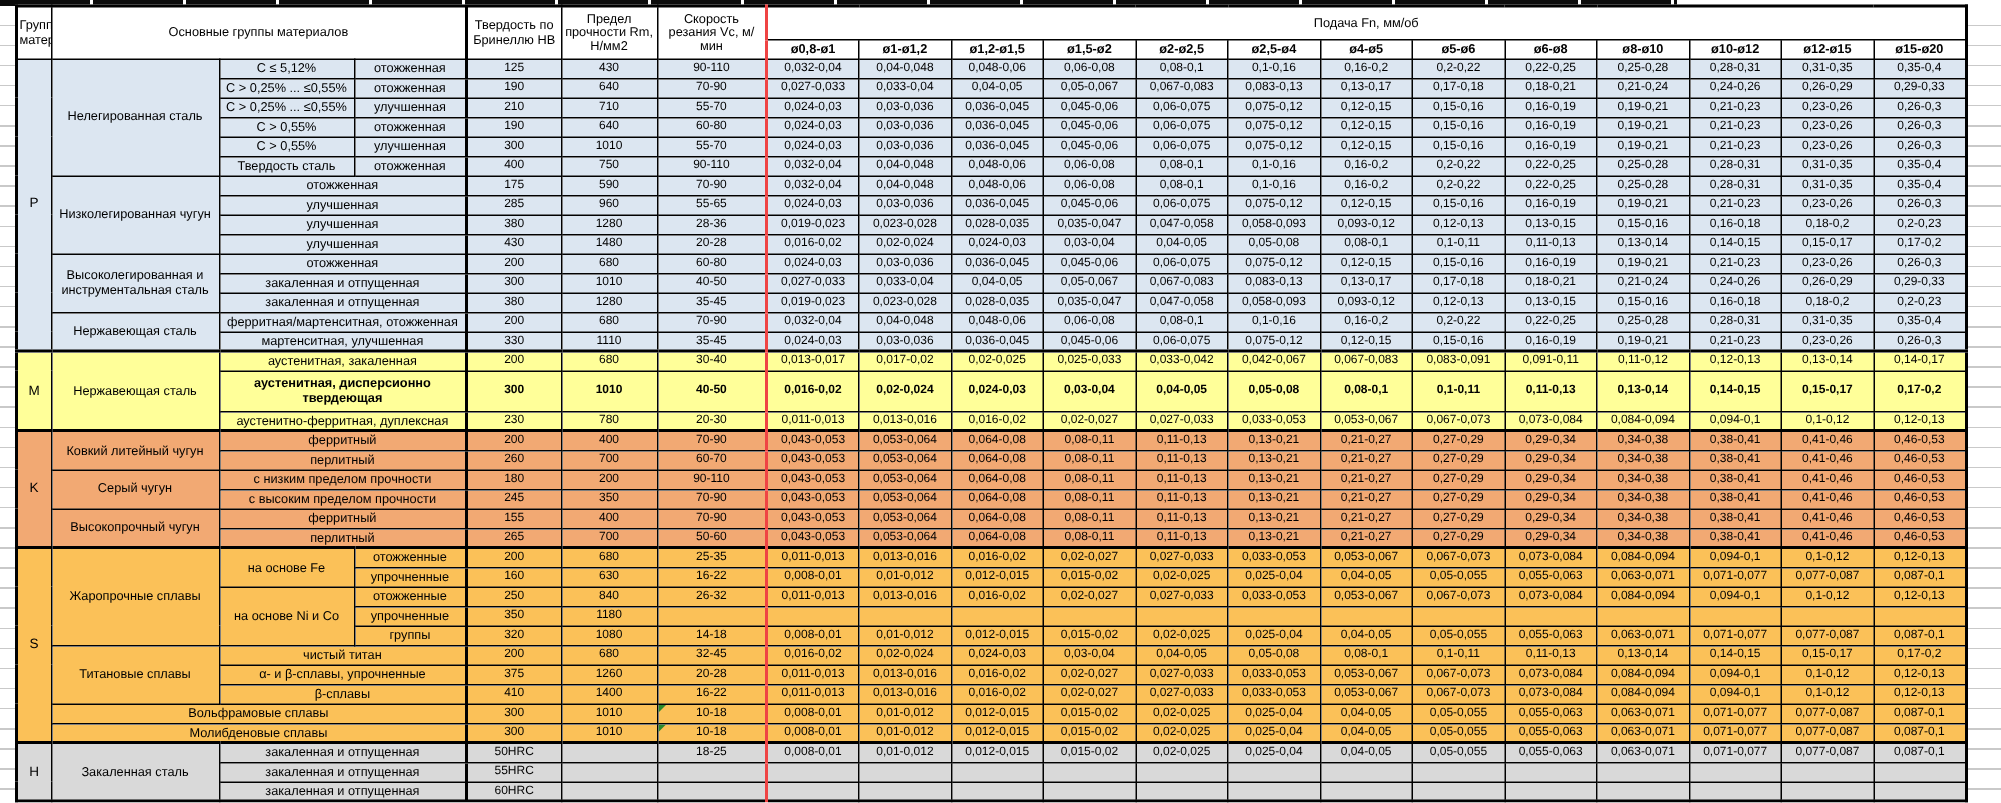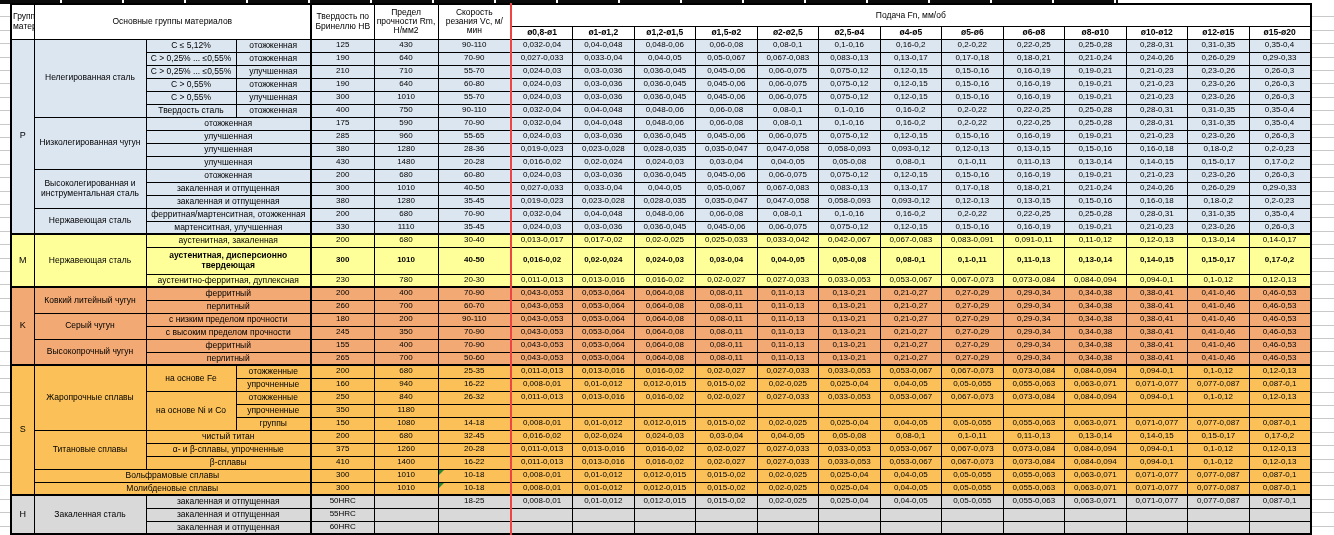--- a/index.html
+++ b/index.html
@@ -578,21 +578,21 @@
         <td class="num s">0,067-0,073</td>
         <td class="num s">0,073-0,084</td>
         <td class="num s">0,084-0,094</td>
         <td class="num s">0,094-0,1</td>
         <td class="num s">0,1-0,12</td>
         <td class="num s">0,12-0,13</td>
       </tr>
       <tr class="s">
         <td class="lbl s">упрочненные</td>
         <td class="num s hb">160</td>
-        <td class="num s">940</td>
+        <td class="num s">630</td>
         <td class="num s">16-22</td>
         <td class="num s feed">0,008-0,01</td>
         <td class="num s">0,01-0,012</td>
         <td class="num s">0,012-0,015</td>
         <td class="num s">0,015-0,02</td>
         <td class="num s">0,02-0,025</td>
         <td class="num s">0,025-0,04</td>
         <td class="num s">0,04-0,05</td>
         <td class="num s">0,05-0,055</td>
         <td class="num s">0,055-0,063</td>
@@ -635,21 +635,21 @@
         <td class="num s"></td>
         <td class="num s"></td>
         <td class="num s"></td>
         <td class="num s"></td>
         <td class="num s"></td>
         <td class="num s"></td>
         <td class="num s"></td>
       </tr>
       <tr class="s">
         <td class="lbl s">группы</td>
-        <td class="num s hb">150</td>
+        <td class="num s hb">320</td>
         <td class="num s">1080</td>
         <td class="num s">14-18</td>
         <td class="num s feed">0,008-0,01</td>
         <td class="num s">0,01-0,012</td>
         <td class="num s">0,012-0,015</td>
         <td class="num s">0,015-0,02</td>
         <td class="num s">0,02-0,025</td>
         <td class="num s">0,025-0,04</td>
         <td class="num s">0,04-0,05</td>
         <td class="num s">0,05-0,055</td>

